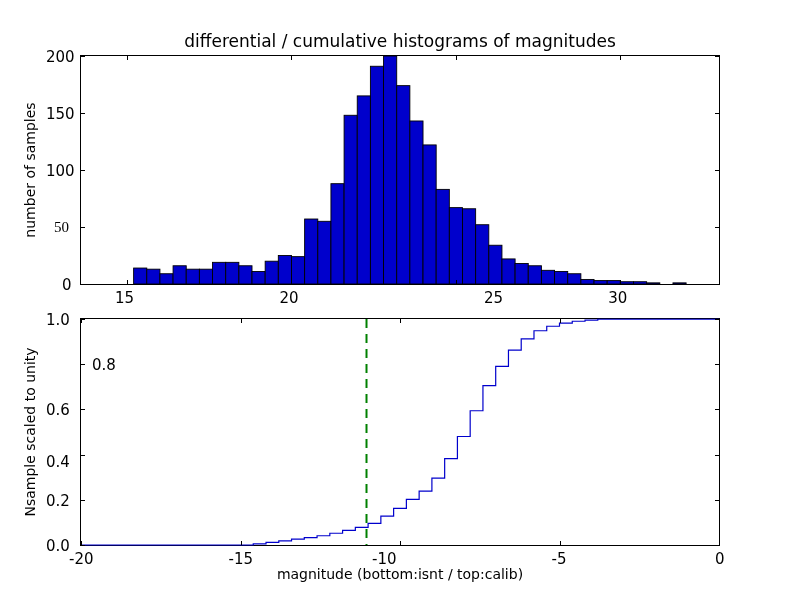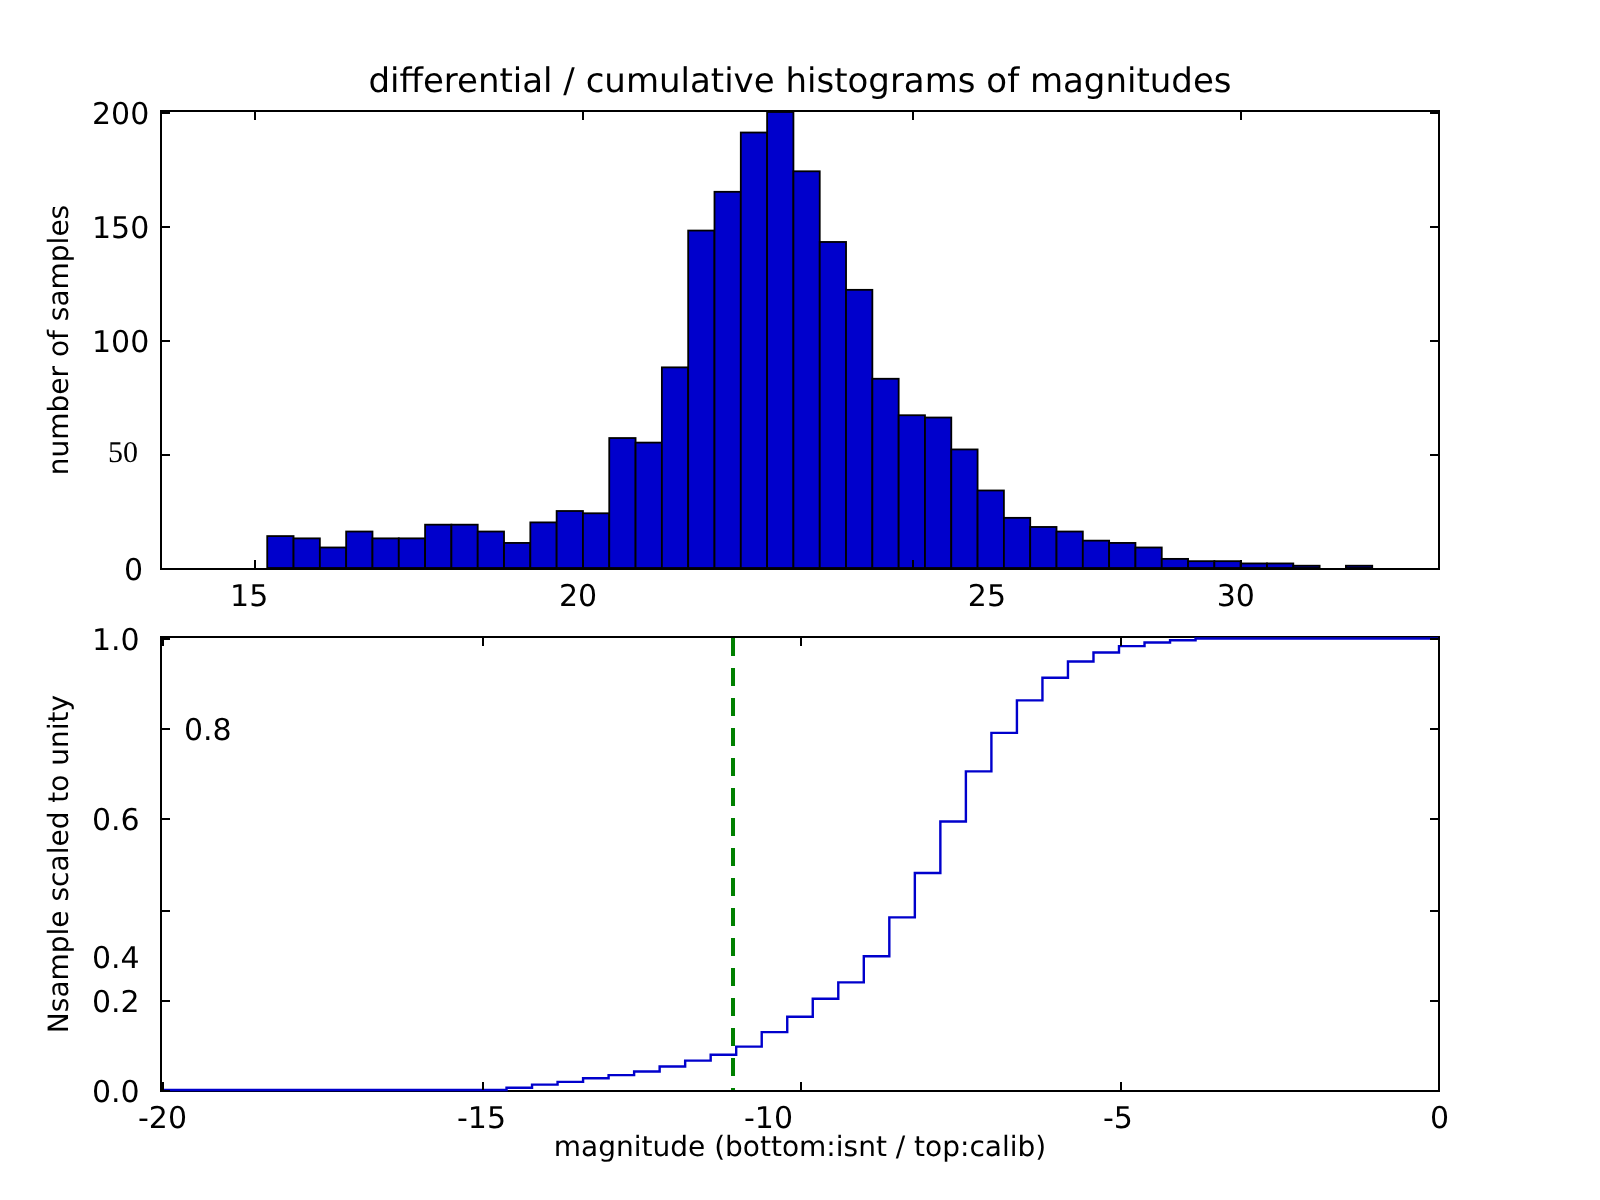--- a/index.html
+++ b/index.html
@@ -169,21 +169,21 @@
       <div class="tickmark" style="left: 719px; top: 319px; width: 1px; height: 4px;"></div>
       <div class="tick-label " style="left: 715px; top: 550px;">0</div>
       <div class="tickmark" style="left: 81px; top: 545px; width: 4px; height: 1px;"></div>
       <div class="tickmark" style="left: 715px; top: 545px; width: 4px; height: 1px;"></div>
       <div class="tick-label ytick" style="left: 46px; top: 537px;">0.0</div>
       <div class="tickmark" style="left: 81px; top: 499.8px; width: 4px; height: 1px;"></div>
       <div class="tickmark" style="left: 715px; top: 499.8px; width: 4px; height: 1px;"></div>
       <div class="tick-label ytick" style="left: 46px; top: 491.8px;">0.2</div>
       <div class="tickmark" style="left: 81px; top: 454.6px; width: 4px; height: 1px;"></div>
       <div class="tickmark" style="left: 715px; top: 454.6px; width: 4px; height: 1px;"></div>
-      <div class="tick-label ytick" style="left: 46px; top: 470px;">0.4</div>
+      <div class="tick-label ytick" style="left: 46px; top: 453px;">0.4</div>
       <div class="tickmark" style="left: 81px; top: 409.4px; width: 4px; height: 1px;"></div>
       <div class="tickmark" style="left: 715px; top: 409.4px; width: 4px; height: 1px;"></div>
       <div class="tick-label ytick" style="left: 46px; top: 401.4px;">0.6</div>
       <div class="tickmark" style="left: 81px; top: 364.2px; width: 4px; height: 1px;"></div>
       <div class="tickmark" style="left: 715px; top: 364.2px; width: 4px; height: 1px;"></div>
       <div class="tick-label ytick" style="left: 46px; top: 356.2px; margin-left: 46px;">0.8</div>
       <div class="tickmark" style="left: 81px; top: 319px; width: 4px; height: 1px;"></div>
       <div class="tickmark" style="left: 715px; top: 319px; width: 4px; height: 1px;"></div>
       <div class="tick-label ytick" style="left: 46px; top: 311px;">1.0</div>
     </div>

